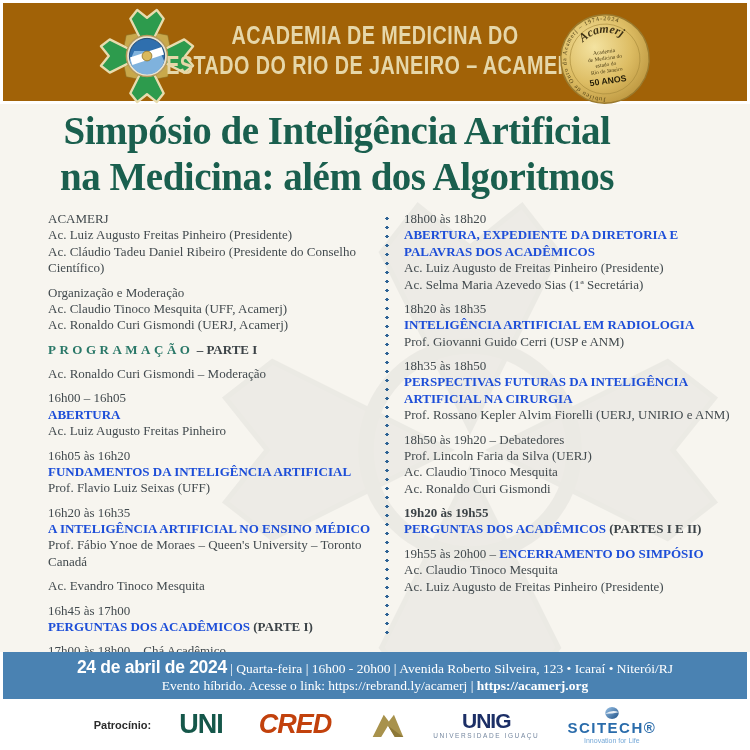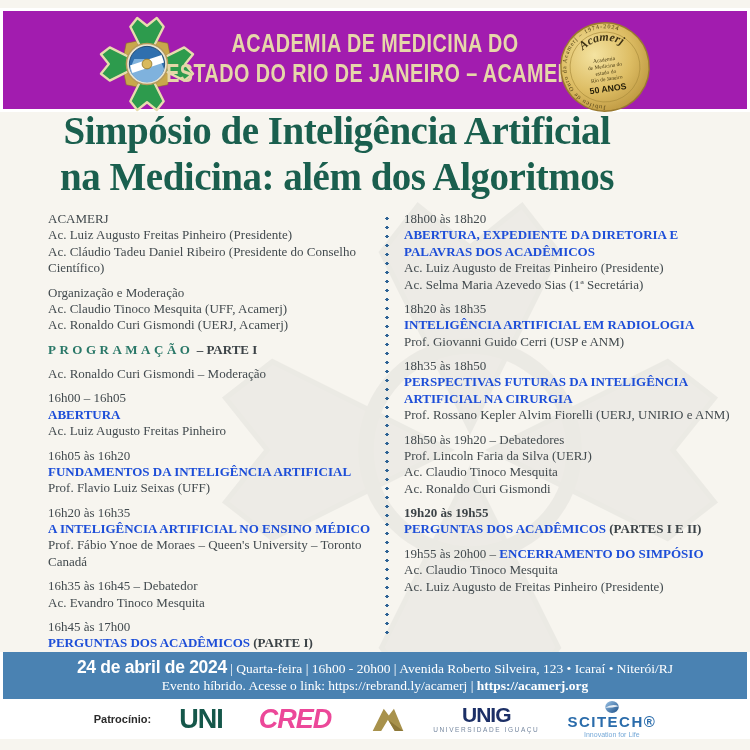--- a/index.html
+++ b/index.html
@@ -3,22 +3,22 @@
 <meta charset="utf-8">
 <style>
   html,body{margin:0;padding:0;}
   .page{
     position:relative; width:750px; height:750px; overflow:hidden;
     background:#f7f5ef;
     font-family:"Liberation Serif", serif;
   }
   
   .header{
-    position:absolute; left:0; top:8px; width:750px; height:104px;
-    background:#a21caf; box-sizing:border-box; border:3px solid #ffffff;
+    position:absolute; left:0; top:0; width:750px; height:104px;
+    background:#a16207; box-sizing:border-box; border:3px solid #ffffff;
   }
   .org-title{
     position:absolute; left:0; top:0; width:100%; height:100%;
     display:flex; flex-direction:column; justify-content:center; align-items:center;
     color:#e6d7a9; font-family:"Liberation Sans", sans-serif; font-weight:bold;
     transform:scaleX(.88) scaleY(1.12); letter-spacing:.5px;
     text-align:center; line-height:1.18; font-size:22.5px;
   }
   .logo-wrap{ position:absolute; left:88px; top:4px; width:112px; height:98px; }
   .badge{
@@ -54,27 +54,27 @@
     background:#4a82b2; color:#ffffff; box-sizing:border-box;
     display:flex; flex-direction:column; justify-content:center; align-items:center;
     border-left:3px solid #fff; border-right:3px solid #fff;
   }
   .datebar .l1{ font-size:13.5px; line-height:1.3; white-space:nowrap; }
   .datebar .l1 .date{ font-size:17.5px; font-weight:bold; font-family:"Liberation Sans", sans-serif; letter-spacing:-.3px;margin-top:16px; }
   .datebar .l2{ font-size:13.5px; line-height:1.25; }
   .datebar .l2 .bold{ font-weight:bold; }
   
   .sponsors{
-    position:absolute; left:0; top:699px; width:750px; height:40px; background:#ffffff;
+    position:absolute; left:0; top:699px; width:750px; height:51px; background:#ffffff;
     display:flex; align-items:center; justify-content:center; gap:28px;
   }
   .sp-label{ font-family:"Liberation Sans", sans-serif; font-size:11px; font-weight:bold; color:#2b2b2b; }
   .unicred{ display:flex; align-items:center;gap:36px; }
   .unicred .uni{ font-family:"Liberation Sans", sans-serif; font-weight:800; font-size:27px; color:#15574a; letter-spacing:-1px; }
-  .unicred .cred{ font-family:"Liberation Sans", sans-serif; font-weight:800; font-style:italic; font-size:27px; color:#ec4899; letter-spacing:-1px; }
+  .unicred .cred{ font-family:"Liberation Sans", sans-serif; font-weight:800; font-style:italic; font-size:27px; color:#c2410c; letter-spacing:-1px; }
   .unig{ display:flex; flex-direction:column; align-items:center; line-height:1; }
   .unig .unig-word{ font-family:"Liberation Sans", sans-serif; font-weight:800; font-size:21px; color:#1c2f66; letter-spacing:-1px; }
   .unig .unig-sub{ font-family:"Liberation Sans", sans-serif; font-size:6.5px; color:#7688a0; letter-spacing:1.6px; margin-top:2px; }
   .scitech{ display:flex; flex-direction:column; align-items:center; line-height:1; }
   .scitech .sci-word{ font-family:"Liberation Sans", sans-serif; font-weight:bold; font-size:15px; color:#2a6cab; letter-spacing:1.5px; }
   .scitech .sci-sub{ font-family:"Liberation Sans", sans-serif; font-size:7px; color:#76a9d8; margin-top:2px; }
 </style>
 </head>
 <body>
 
@@ -185,21 +185,20 @@
           <div class="line"><span class="seg-p">16h05 às 16h20</span></div>
           <div class="line"><span class="seg-g">FUNDAMENTOS DA INTELIGÊNCIA ARTIFICIAL</span></div>
           <div class="line"><span class="seg-p">Prof. Flavio Luiz Seixas (UFF)</span></div>
         </div>
         <div class="block">
           <div class="line"><span class="seg-p">16h20 às 16h35</span></div>
           <div class="line"><span class="seg-g">A INTELIGÊNCIA ARTIFICIAL NO ENSINO MÉDICO</span></div>
           <div class="line"><span class="seg-p">Prof. Fábio Ynoe de Moraes – Queen's University – Toronto Canadá</span></div>
         </div>
         <div class="block">
-          <div class="line"><span class="seg-p">16h35 às 16h45 – Debatedor</span></div>
           <div class="line"><span class="seg-p">Ac. Evandro Tinoco Mesquita</span></div>
         </div>
         <div class="block">
           <div class="line"><span class="seg-p">16h45 às 17h00</span></div>
           <div class="line"><span class="seg-g">PERGUNTAS DOS ACADÊMICOS </span><span class="seg-b">(PARTE I)</span></div>
         </div>
         <div class="block">
           <div class="line"><span class="seg-p">17h00 às 18h00 – Chá Acadêmico</span></div>
         </div>
       </div>

